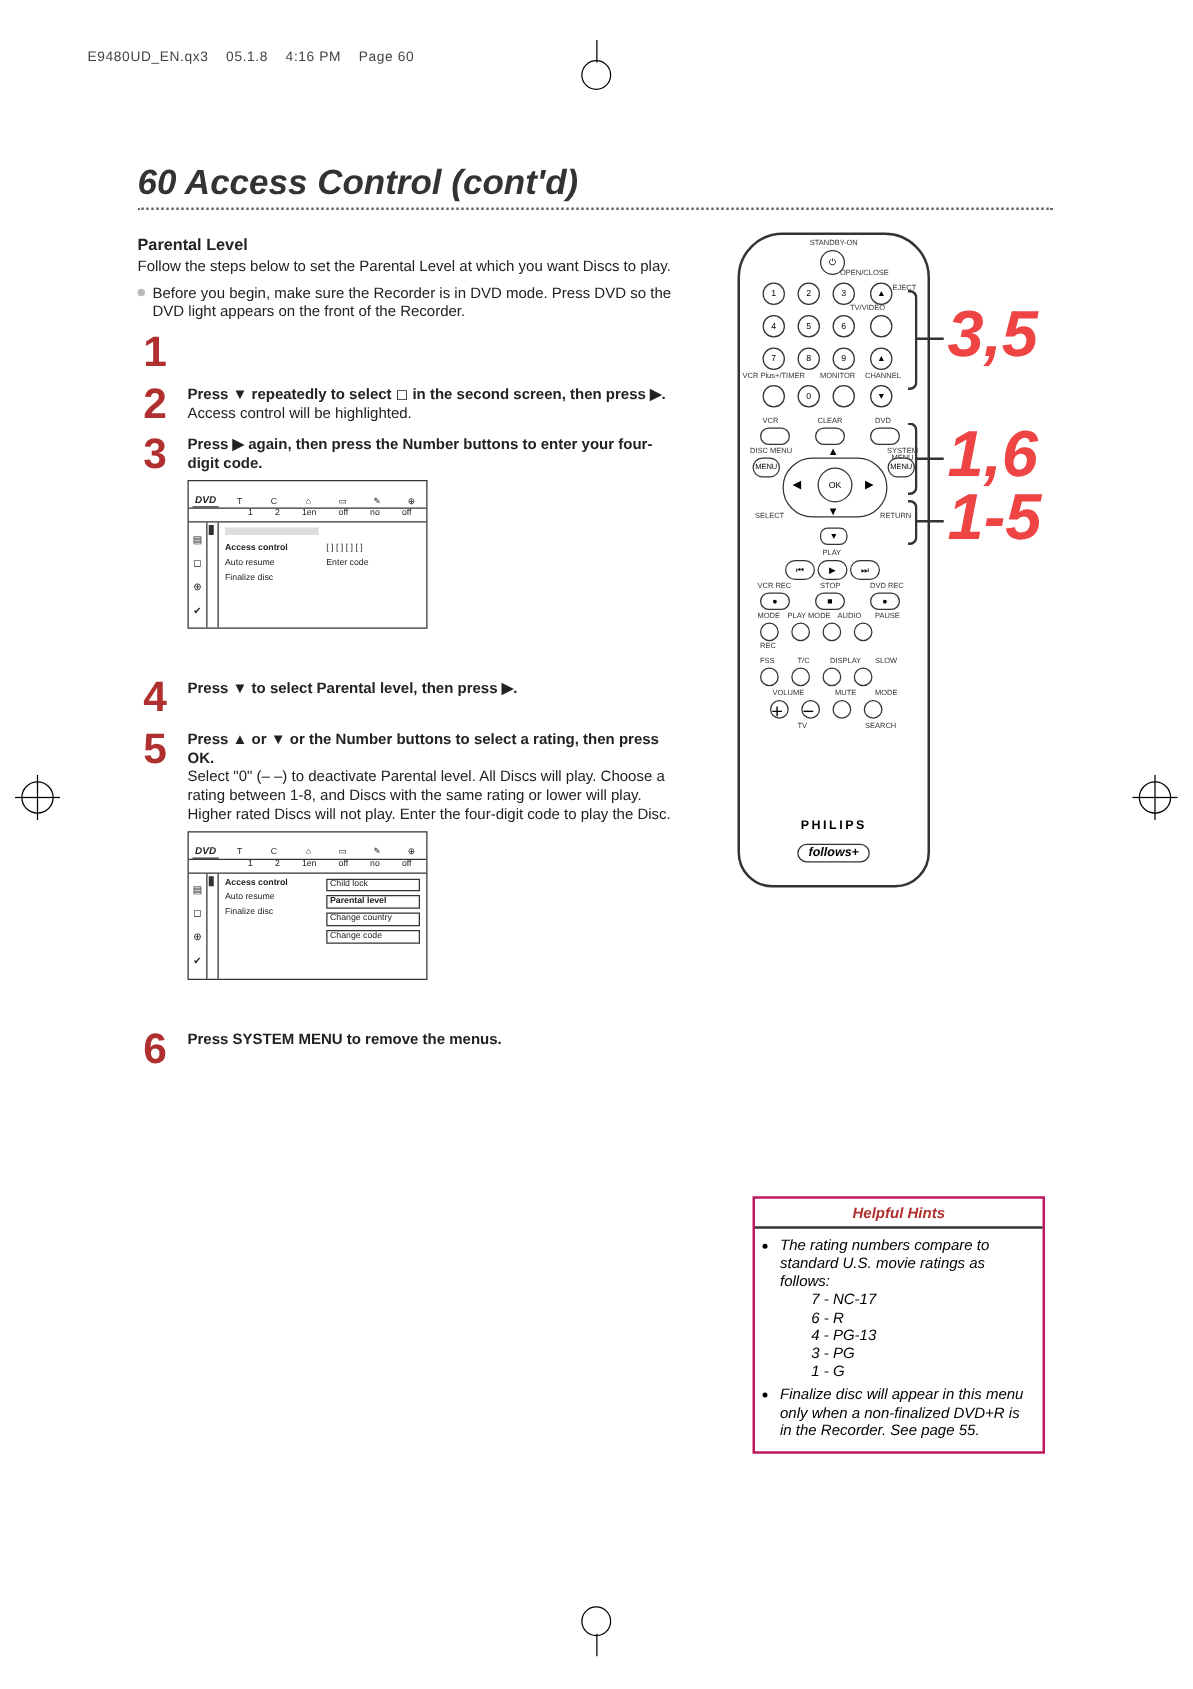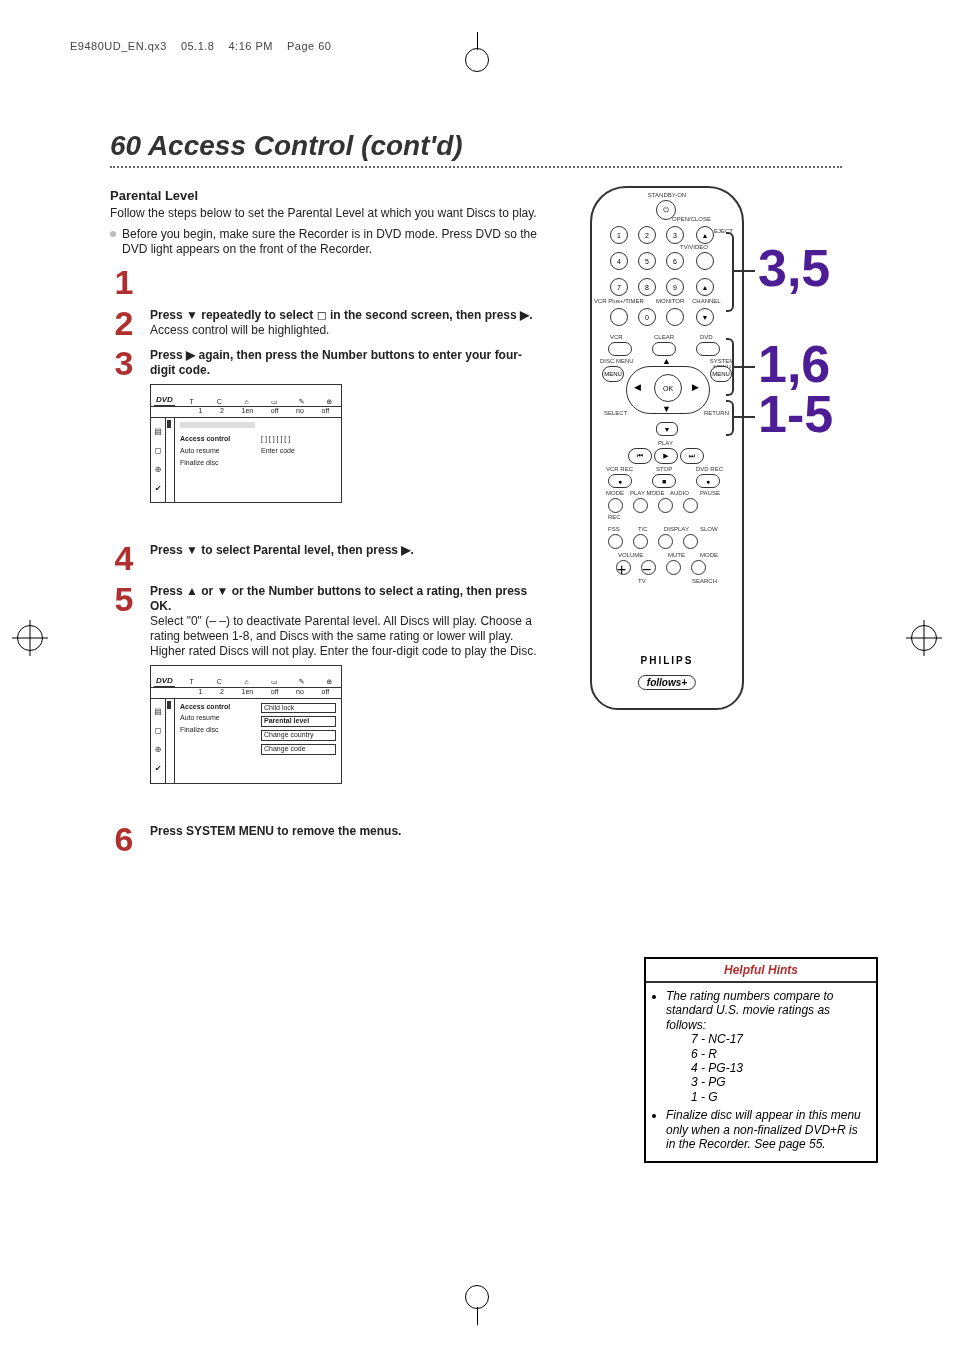--- a/index.html
+++ b/index.html
@@ -301,22 +301,23 @@
     border: 1px solid #333;
     border-radius: 10px;
     padding: 1px 8px;
     font-weight: bold;
     font-style: italic;
     font-size: 10px;
   }
 
   .callout {
     position: absolute;
-    color: #4c1d95;
+    color: #ef4444;
     font-weight: bold;
+    font-style: italic;
   }
   .callout.big1 { top: 238px; left: 758px; font-size: 52px; }
   .callout.big2 { top: 334px; left: 758px; font-size: 52px; }
   .callout.big3 { top: 384px; left: 758px; font-size: 52px; }
   .callout-line {
     position: absolute;
     height: 0;
     border-top: 2px solid #333;
   }
   .callout-line.l1 { top: 270px; left: 733px; width: 22px; }
@@ -332,23 +333,23 @@
     width: 6px;
   }
   .brace.b1 { top: 232px; left: 726px; height: 76px; }
   .brace.b2 { top: 338px; left: 726px; height: 54px; }
   .brace.b3 { top: 400px; left: 726px; height: 32px; }
 
   
   .hints {
     position: absolute;
     top: 957px;
-    left: 644px;
+    left: 602px;
     width: 230px;
-    border: 2px solid #000000;
+    border: 2px solid #be185d;
     font-size: 12px;
   }
   .hints-title {
     font-weight: bold;
     font-style: italic;
     color: #b03030;
     text-align: center;
     padding: 4px 0;
     border-bottom: 2px solid #333;
   }

